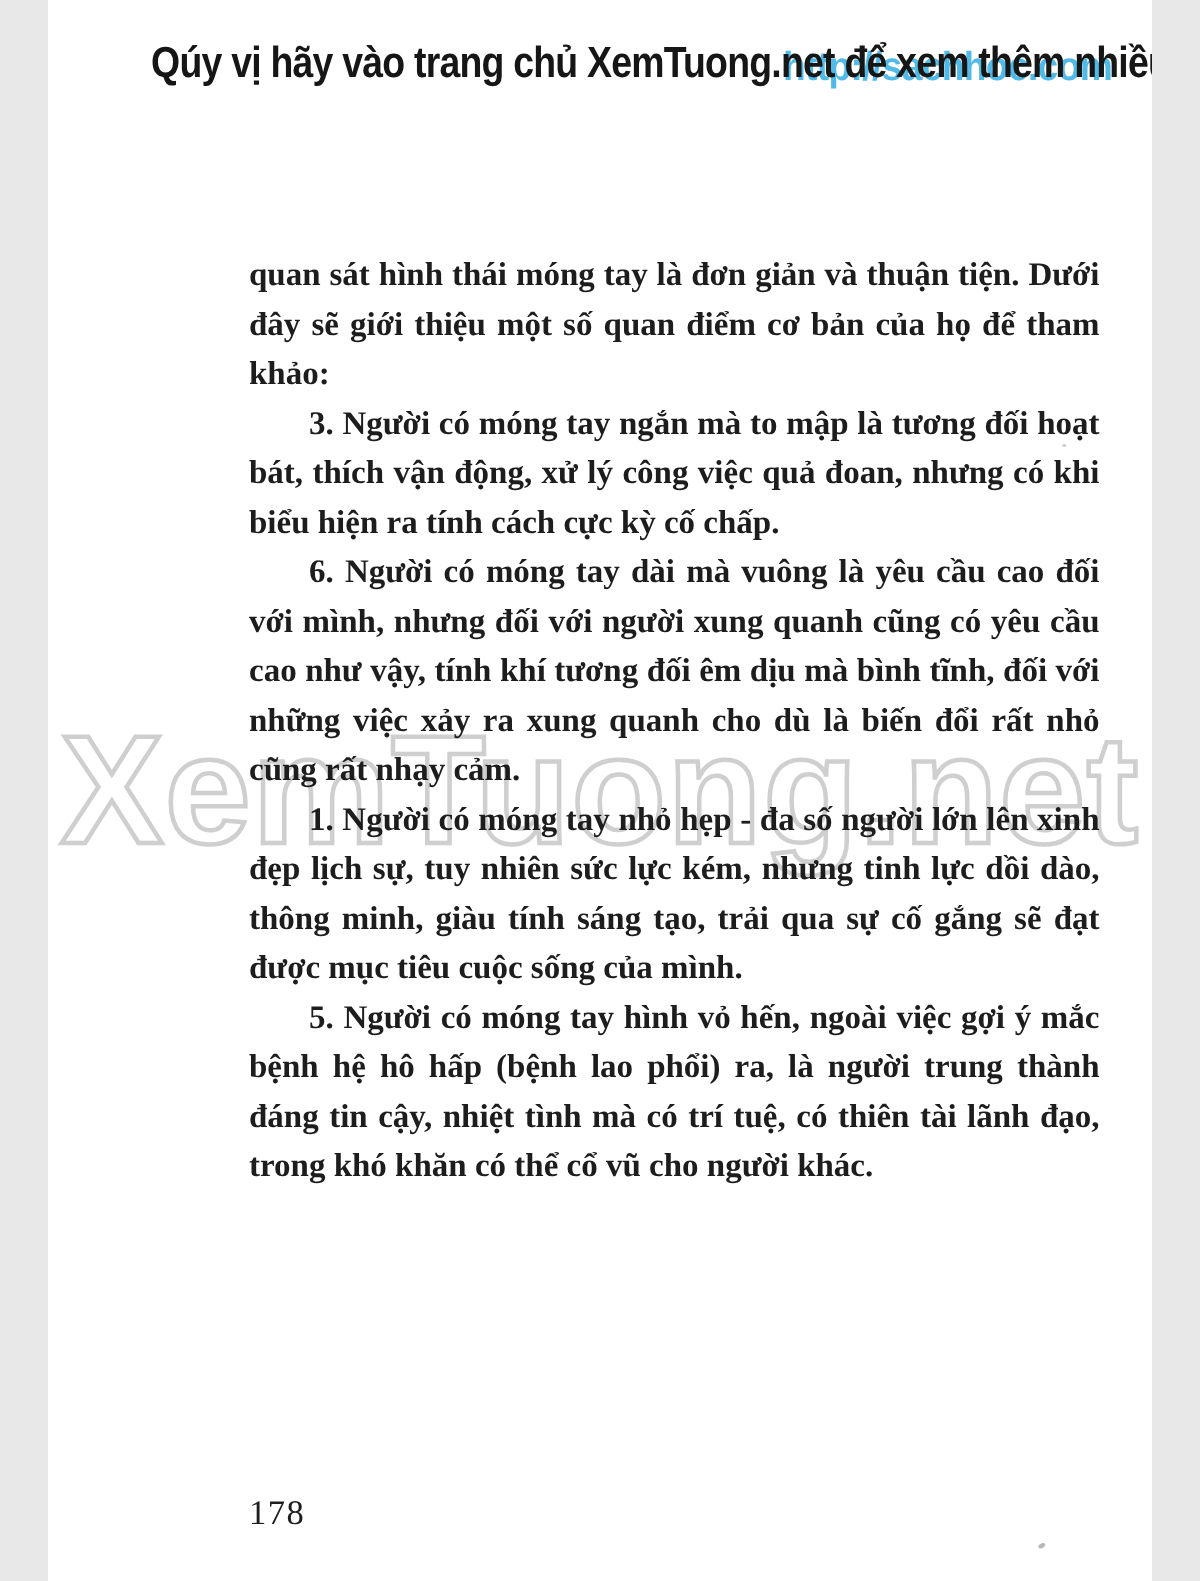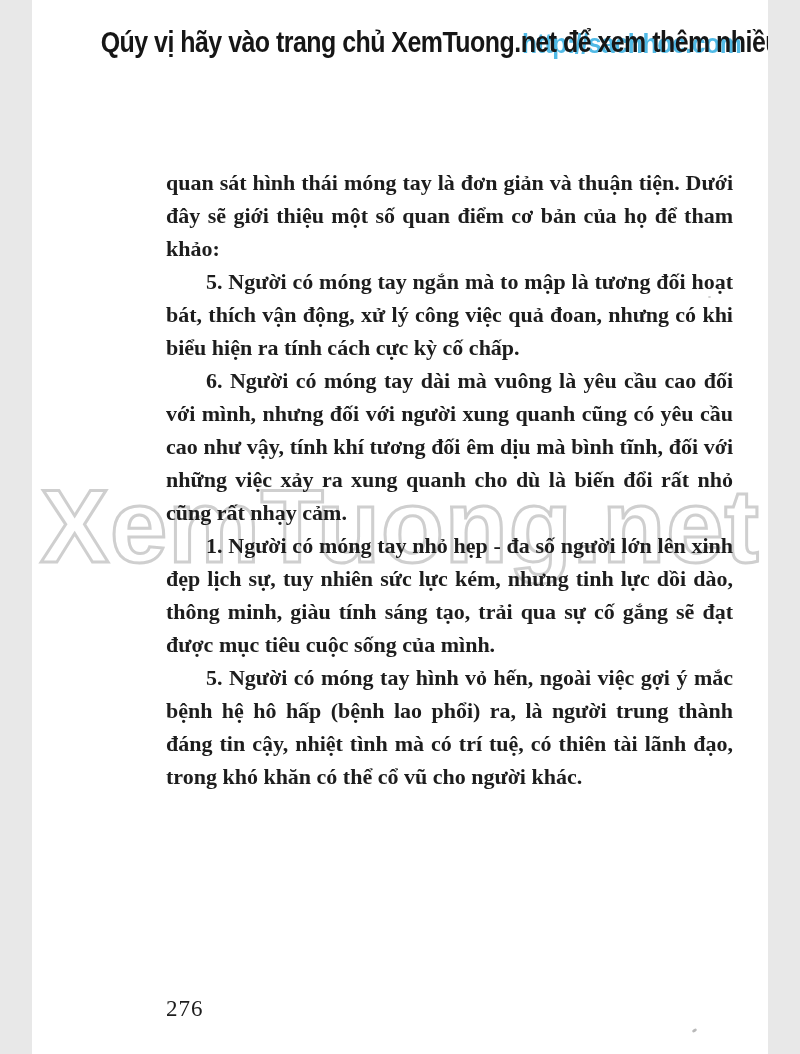--- a/index.html
+++ b/index.html
@@ -134,24 +134,24 @@
   <span class="url-watermark">http://sachhoc.com</span>
 
   <div class="header">
     <span class="header-line">Qúy vị hãy vào trang chủ XemTuong.net để xem thêm nhiều mục hay khác</span>
   </div>
 
   <div class="big-watermark">XemTuong.net</div>
 
   <div class="body-text">
       <p>quan sát hình thái móng tay là đơn giản và thuận tiện. Dưới đây sẽ giới thiệu một số quan điểm cơ bản của họ để tham khảo:</p>
-      <p class="indent">5. Người có móng tay ngắn mà to mập là tương đối hoạt bát, thích vận động, xử lý công việc quả đoan, nhưng có khi biểu hiện ra tính cách cực kỳ cố chấp.</p>
+      <p class="indent">3. Người có móng tay ngắn mà to mập là tương đối hoạt bát, thích vận động, xử lý công việc quả đoan, nhưng có khi biểu hiện ra tính cách cực kỳ cố chấp.</p>
       <p class="indent">6. Người có móng tay dài mà vuông là yêu cầu cao đối với mình, nhưng đối với người xung quanh cũng có yêu cầu cao như vậy, tính khí tương đối êm dịu mà bình tĩnh, đối với những việc xảy ra xung quanh cho dù là biến đổi rất nhỏ cũng rất nhạy cảm.</p>
       <p class="indent">1. Người có móng tay nhỏ hẹp - đa số người lớn lên xinh đẹp lịch sự, tuy nhiên sức lực kém, nhưng tinh lực dồi dào, thông minh, giàu tính sáng tạo, trải qua sự cố gắng sẽ đạt được mục tiêu cuộc sống của mình.</p>
       <p class="indent">5. Người có móng tay hình vỏ hến, ngoài việc gợi ý mắc bệnh hệ hô hấp (bệnh lao phổi) ra, là người trung thành đáng tin cậy, nhiệt tình mà có trí tuệ, có thiên tài lãnh đạo, trong khó khăn có thể cổ vũ cho người khác.</p>
     </div>
 
-  <div class="page-number">276</div>
+  <div class="page-number">178</div>
 
   <div class="speck-a"></div>
   <div class="speck-b"></div>
 
 </div>
 
 </body></html>

